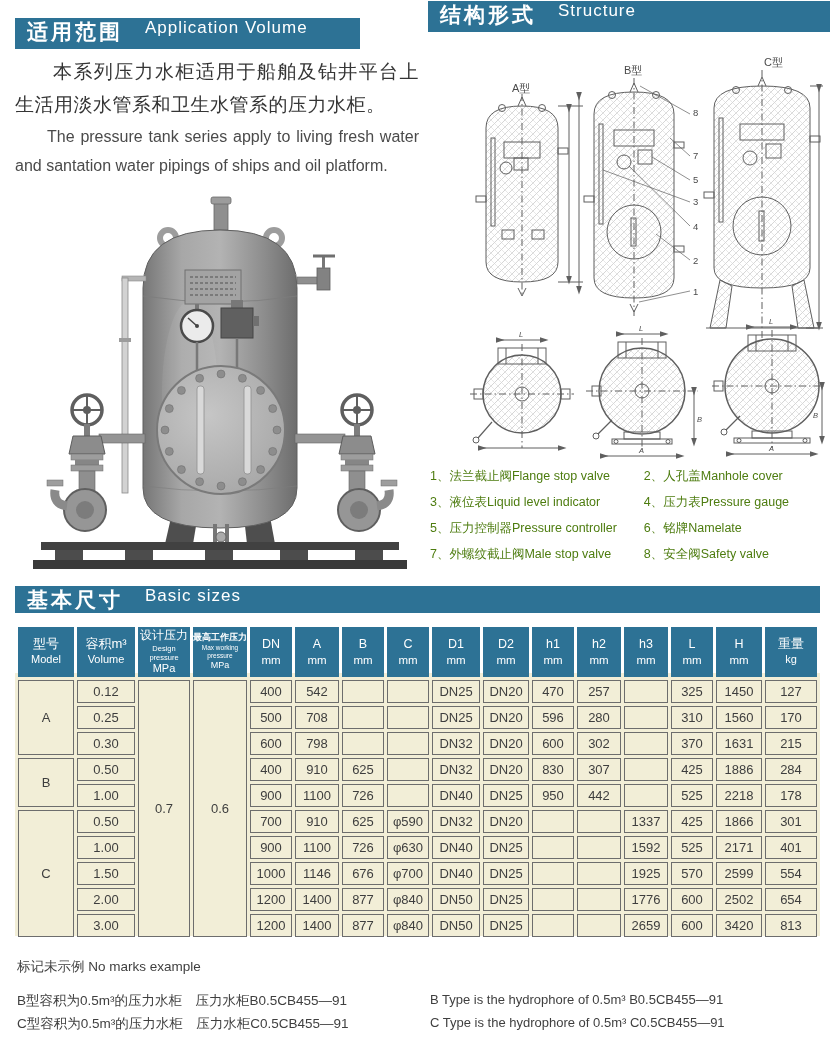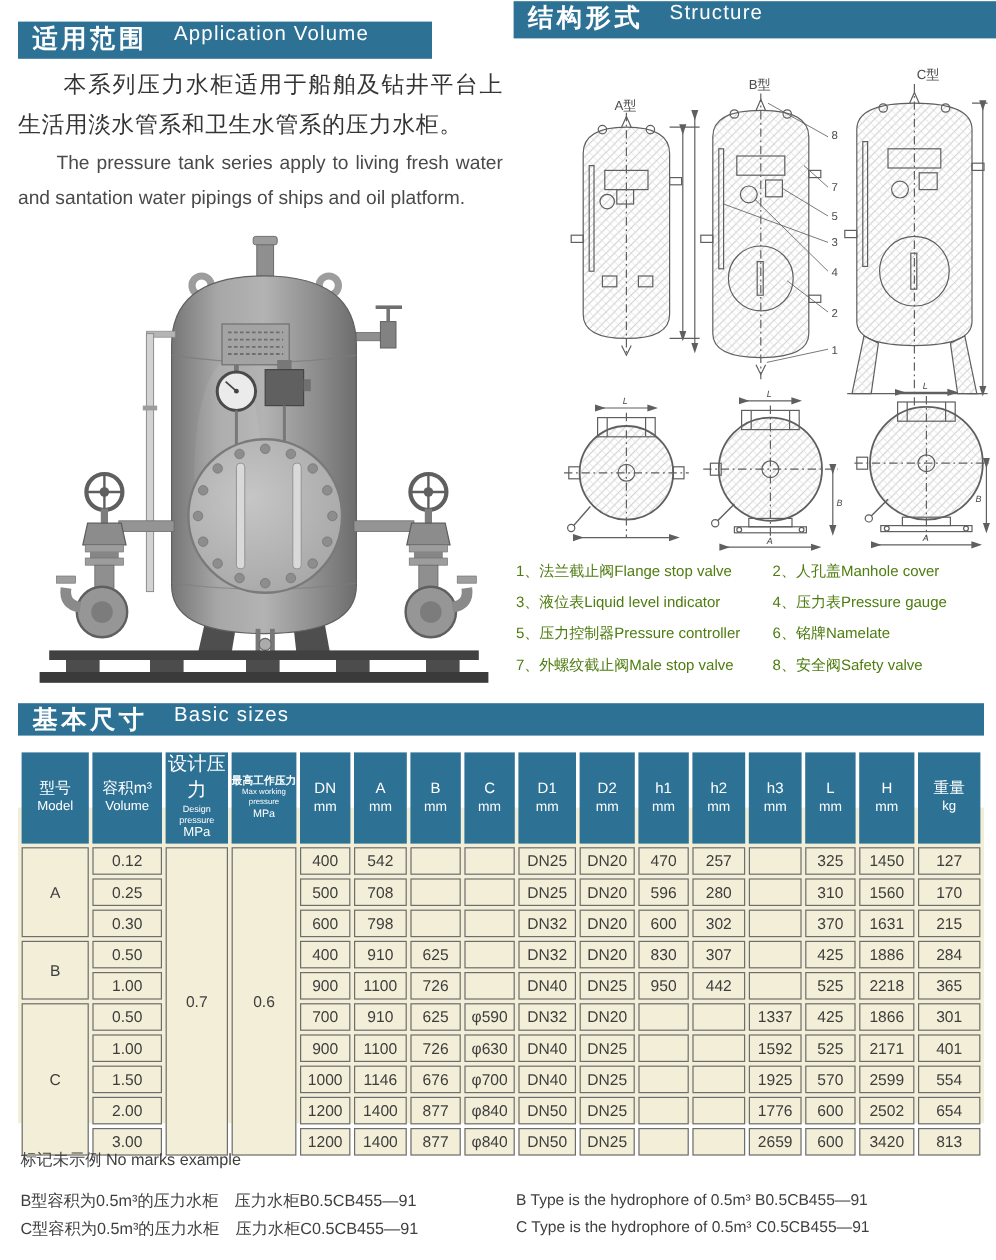--- a/index.html
+++ b/index.html
@@ -32,21 +32,21 @@
 
   
   .table-bg{position:absolute;left:15px;top:673px;width:805px;height:263px;background:#f2eed7;}
   table.sizes{position:absolute;left:15px;top:624px;width:805px;border-collapse:separate;
               border-spacing:3px;table-layout:fixed;}
   table.sizes th{background:#2d7295;color:#ffffff;font-weight:normal;vertical-align:middle;
                  padding:1px 0;height:45px;box-sizing:border-box;}
   .th-l1{font-size:13px;line-height:1.3;}
   .th-l2{font-size:11px;line-height:1.25;}
   .th-l3{font-size:11px;line-height:1.2;}
-  .th-press .th-l1{font-size:16px;}
+  .th-press .th-l1{font-size:12px;}
   .th-press .th-l2{font-size:7.5px;}
   .th-maxpress .th-l1{font-size:9px;font-weight:bold;}
   .th-maxpress .th-l2{font-size:6.5px;}
   .th-maxpress .th-l3{font-size:9px;}
   .th-dim .th-l1{font-size:12.5px;}
   .th-dim .th-l2{font-size:11.5px;}
   table.sizes td{background:#f2eed7;border:1px solid #6d6d6d;text-align:center;
                  font-size:13px;color:#3e3e3e;height:21px;line-height:21px;padding:0;
                  box-sizing:border-box;overflow:hidden;}
   td.model-cell,td.press-cell{font-size:14px;}
@@ -575,21 +575,21 @@
           <td>1100</td>
           <td>726</td>
           <td></td>
           <td>DN40</td>
           <td>DN25</td>
           <td>950</td>
           <td>442</td>
           <td></td>
           <td>525</td>
           <td>2218</td>
-          <td>365</td>
+          <td>178</td>
         </tr>
         <tr>
           <td class="model-cell" rowspan="5">C</td>
           <td>0.50</td>
           <td>700</td>
           <td>910</td>
           <td>625</td>
           <td>φ590</td>
           <td>DN32</td>
           <td>DN20</td>

